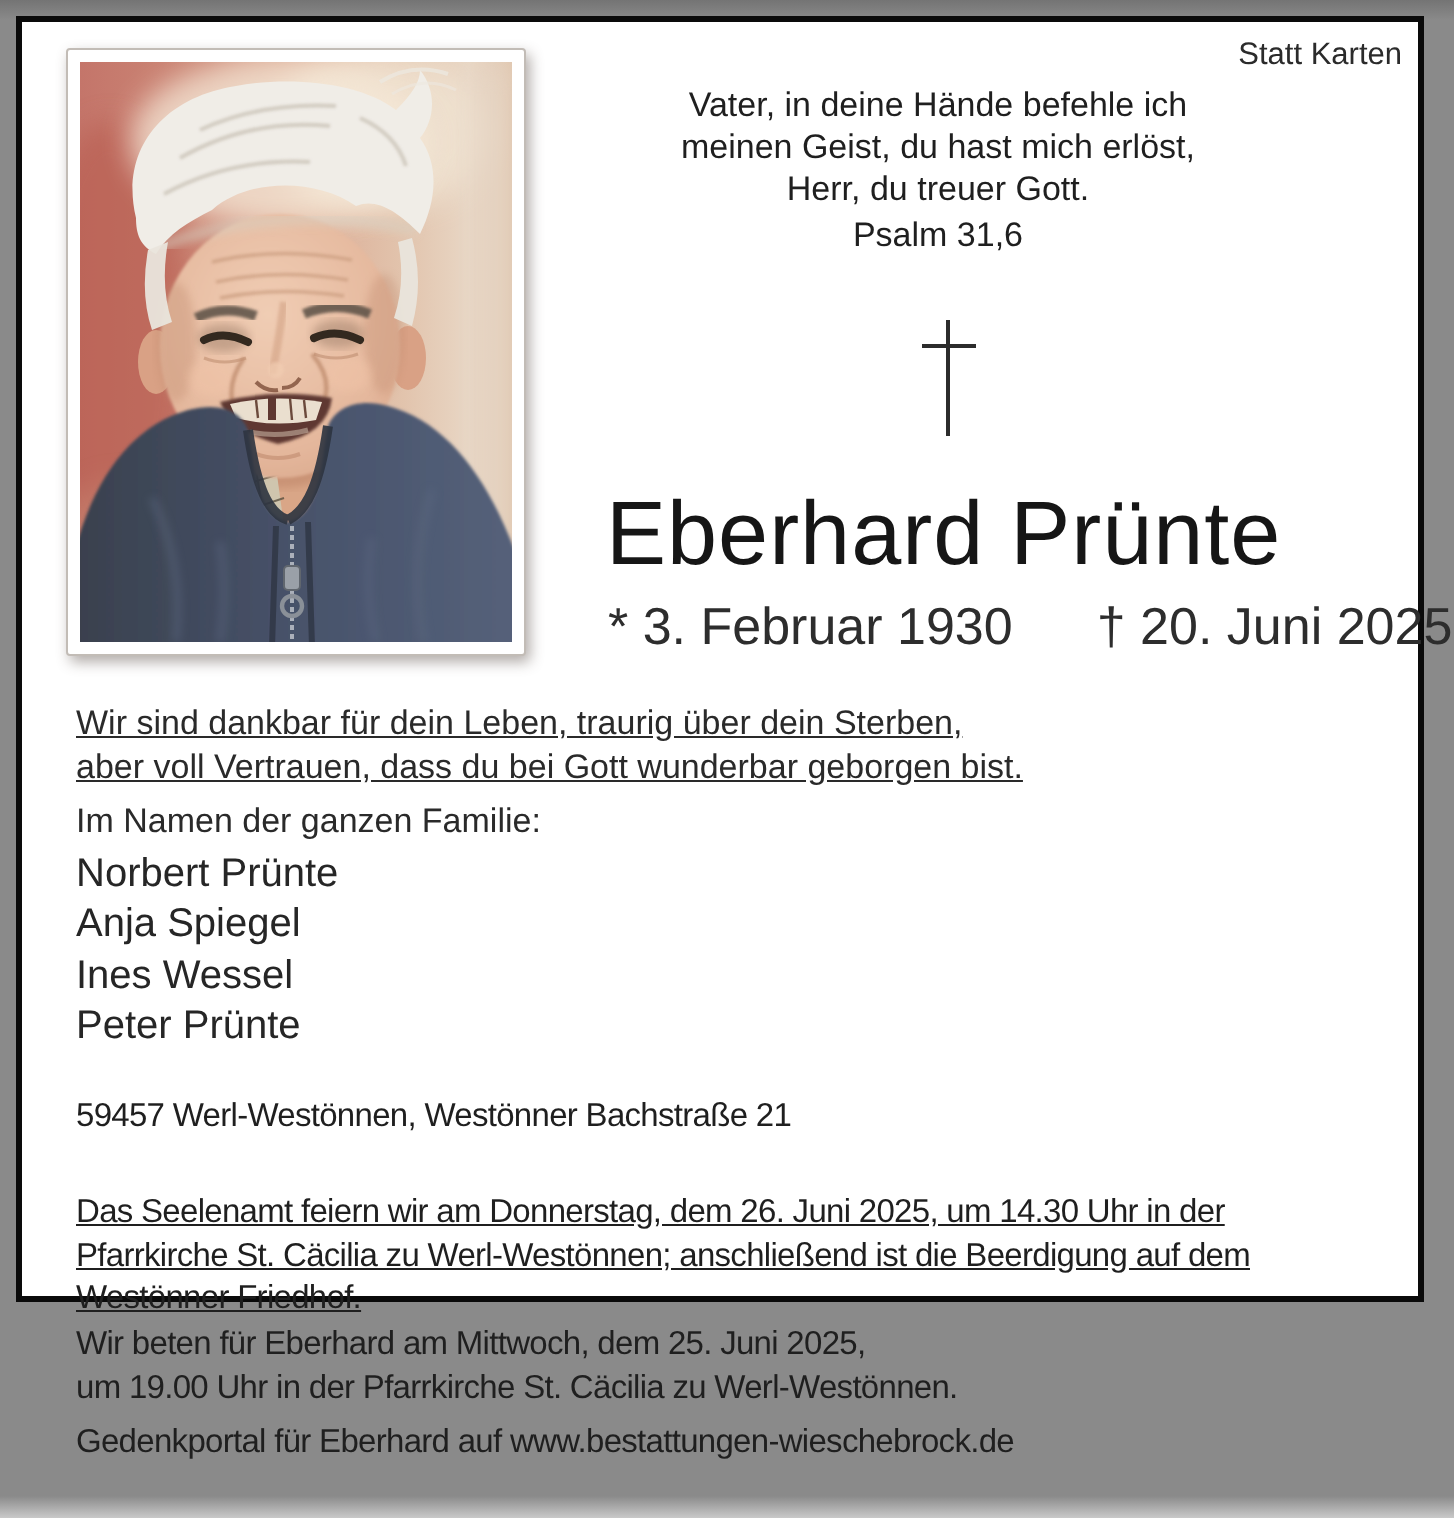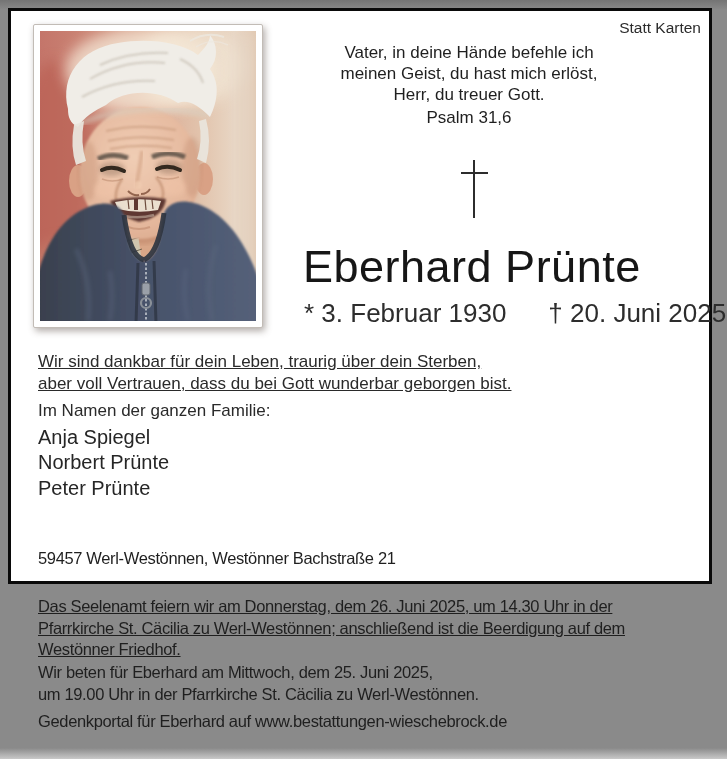--- a/index.html
+++ b/index.html
@@ -2,21 +2,21 @@
 <html><head>
 <meta charset="utf-8">
 <style>
   html,body{margin:0;padding:0;}
   body{
     width:727px;height:759px;position:relative;overflow:hidden;
     background:linear-gradient(#747474 0,#8a8a8a 10px,#8a8a8a 748px,#c9c9c9 100%);
     font-family:"Liberation Sans",sans-serif;color:#222;
   }
   .card{
-    position:absolute;left:8px;top:8px;width:704px;height:576px;
+    position:absolute;left:8px;top:8px;width:704px;height:643px;
     background:#fff;border:3px solid #0a0a0a;box-sizing:border-box;
   }
   .abs{position:absolute;}
   .statt{right:8px;top:8px;font-size:15.5px;color:#2b2b2b;}
   .verse{left:280px;top:31px;width:356px;text-align:center;
          font-size:17px;line-height:21px;color:#1f1f1f;}
   .verse .psalm{margin-top:2px;}
   .cross-v{left:462px;top:149px;width:1.5px;height:58px;background:#2c2c2c;}
   .cross-h{left:450px;top:161px;width:27px;height:1.5px;background:#2c2c2c;}
   .name{left:292px;top:230px;font-size:45px;letter-spacing:.5px;color:#161616;white-space:nowrap;}
@@ -208,22 +208,23 @@
   </div>
 
   <div class="abs tribute">
     <div>Wir sind dankbar für dein Leben, traurig über dein Sterben,</div>
     <div>aber voll Vertrauen, dass du bei Gott wunderbar geborgen bist.</div>
   </div>
 
   <div class="abs fam-intro">Im Namen der ganzen Familie:</div>
 
   <div class="abs fam-names">
+    <div>Norbert Prünte</div>
     <div>Anja Spiegel</div>
-    <div>Norbert Prünte</div>
+    <div>Ines Wessel</div>
     <div>Peter Prünte</div>
   </div>
 
   <div class="abs address narrow">59457 Werl-Westönnen, Westönner Bachstraße 21</div>
 
   <div class="abs service narrow">
     <div>Das Seelenamt feiern wir am Donnerstag, dem 26. Juni 2025, um 14.30 Uhr in der</div>
     <div>Pfarrkirche St. Cäcilia zu Werl-Westönnen; anschließend ist die Beerdigung auf dem</div>
     <div>Westönner Friedhof.</div>
   </div>

